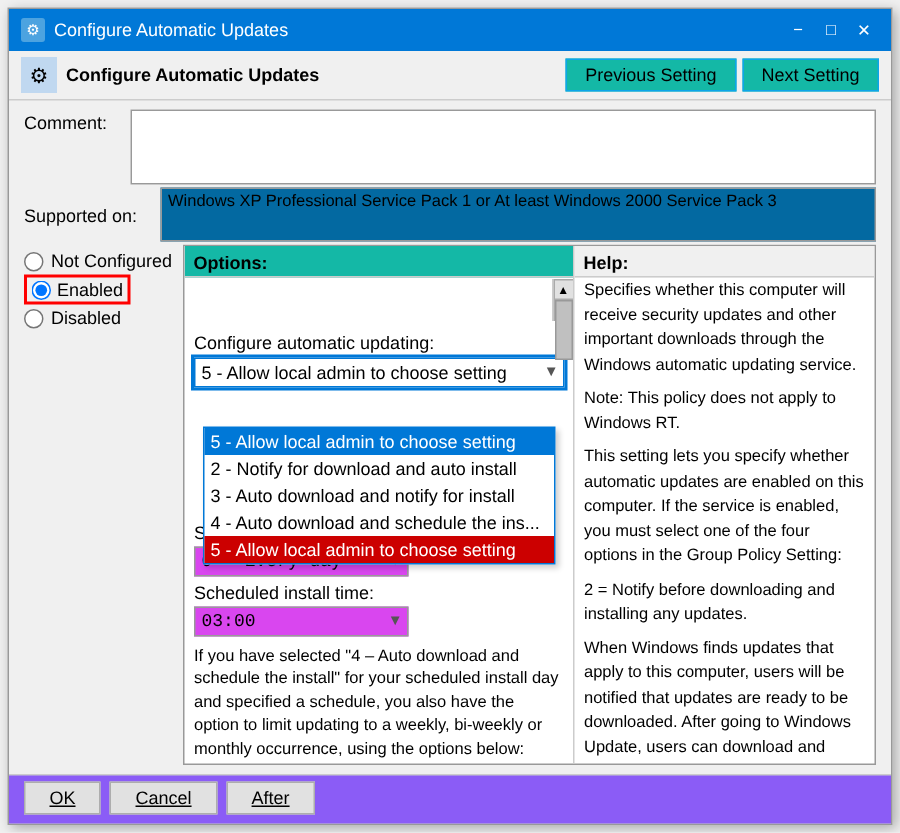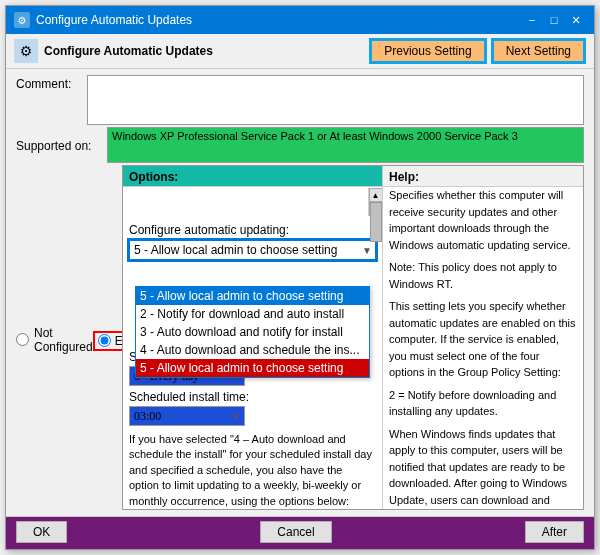--- a/index.html
+++ b/index.html
@@ -91,22 +91,22 @@
       font-size: 12px;
       font-weight: bold;
     }
     .header-buttons {
       margin-left: auto;
       display: flex;
       gap: 4px;
     }
     .btn {
       padding: 3px 12px;
-      background: #fdba74;
-      border: 3px solid #0ea5e9;
+      background: #14b8a6;
+      border: 1px solid #0ea5e9;
       font-size: 12px;
       cursor: pointer;
       font-family: inherit;
     }
 
     .content {
       display: flex;
       flex-direction: column;
       flex: 1;
       overflow: hidden;
@@ -144,21 +144,21 @@
     .supported-label {
       font-size: 12px;
       width: 85px;
       flex-shrink: 0;
       padding-top: 2px;
     }
     .supported-box {
       flex: 1;
       height: 36px;
       border: 1px solid #999;
-      background: #22c55e;
+      background: #0369a1;
       font-size: 11px;
       padding: 2px 4px;
       overflow: hidden;
       color: #000;
     }
     .radio-item {
       display: flex;
       align-items: center;
       gap: 5px;
       font-size: 12px;
@@ -251,26 +251,26 @@
     }
     .dropdown-open-item.highlighted {
       background: #cc0000;
       color: white;
     }
     .sched-label {
       font-size: 12px;
       margin-bottom: 2px;
     }
     .small-dropdown {
-      width: 116px;
+      width: 143px;
       padding: 2px 20px 2px 4px;
       border: 1px solid #999;
       font-size: 12px;
-      font-family: Liberation Serif, serif;
-      background: #1d4ed8;
+      font-family: Liberation Mono, monospace;
+      background: #d946ef;
       cursor: pointer;
       appearance: none;
       -webkit-appearance: none;
     }
     .small-dropdown-wrap {
       position: relative;
       display: inline-block;
     }
     .small-dropdown-wrap .dropdown-arrow {
       right: 4px;
@@ -304,27 +304,28 @@
       overflow-y: auto;
       font-size: 11px;
       line-height: 1.5;
     }
     .help-content p {
       margin-bottom: 6px;
     }
 
     .bottom-bar {
       display: flex;
-      justify-content: space-between;
+      justify-content: flex-start;
       align-items: center;
       padding: 4px 10px 6px;
       gap: 6px;
       border-top: 1px solid #ccc;
       flex-shrink: 0;
-      background: #701a75;
+      background: #8b5cf6;
+      text-decoration: underline;
     }
     .btn-primary {
       padding: 3px 16px;
       background: #e1e1e1;
       border: 1px solid #adadad;
       font-size: 12px;
       cursor: pointer;
       font-family: inherit;
     }
 
@@ -405,21 +406,21 @@
       <textarea class="comment-box" style=""></textarea>
     </div>
 
     <div class="supported-row">
       <span class="supported-label">Supported on:</span>
       <div class="supported-box">Windows XP Professional Service Pack 1 or At least Windows 2000 Service Pack 3</div>
     </div>
 
     <div style="display:flex; flex: 1; gap: 6px; overflow: hidden; min-height: 0;">
 
-      <div style="display:flex; flex-direction:row; width:100px; flex-shrink:0; padding-top:4px;">
+      <div style="display:flex; flex-direction:column; width:100px; flex-shrink:0; padding-top:4px;">
         <div class="radio-item">
           <input type="radio" name="cfg" style="">
           <span>Not Configured</span>
         </div>
         <div class="radio-item" style="margin-top:2px;">
           <div class="enabled-highlight">
             <input type="radio" name="cfg" checked="" style="">
             <span>Enabled</span>
           </div>
         </div>

